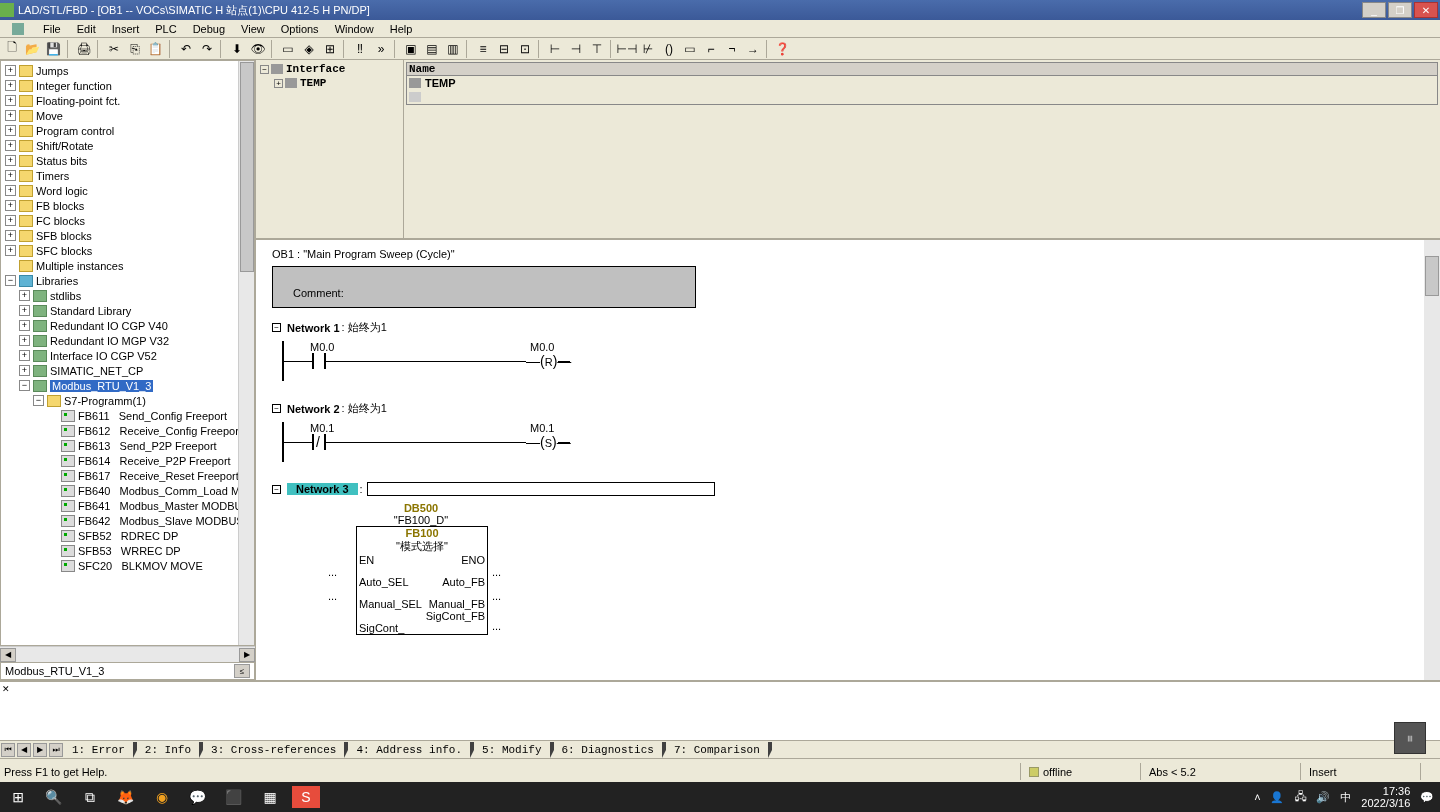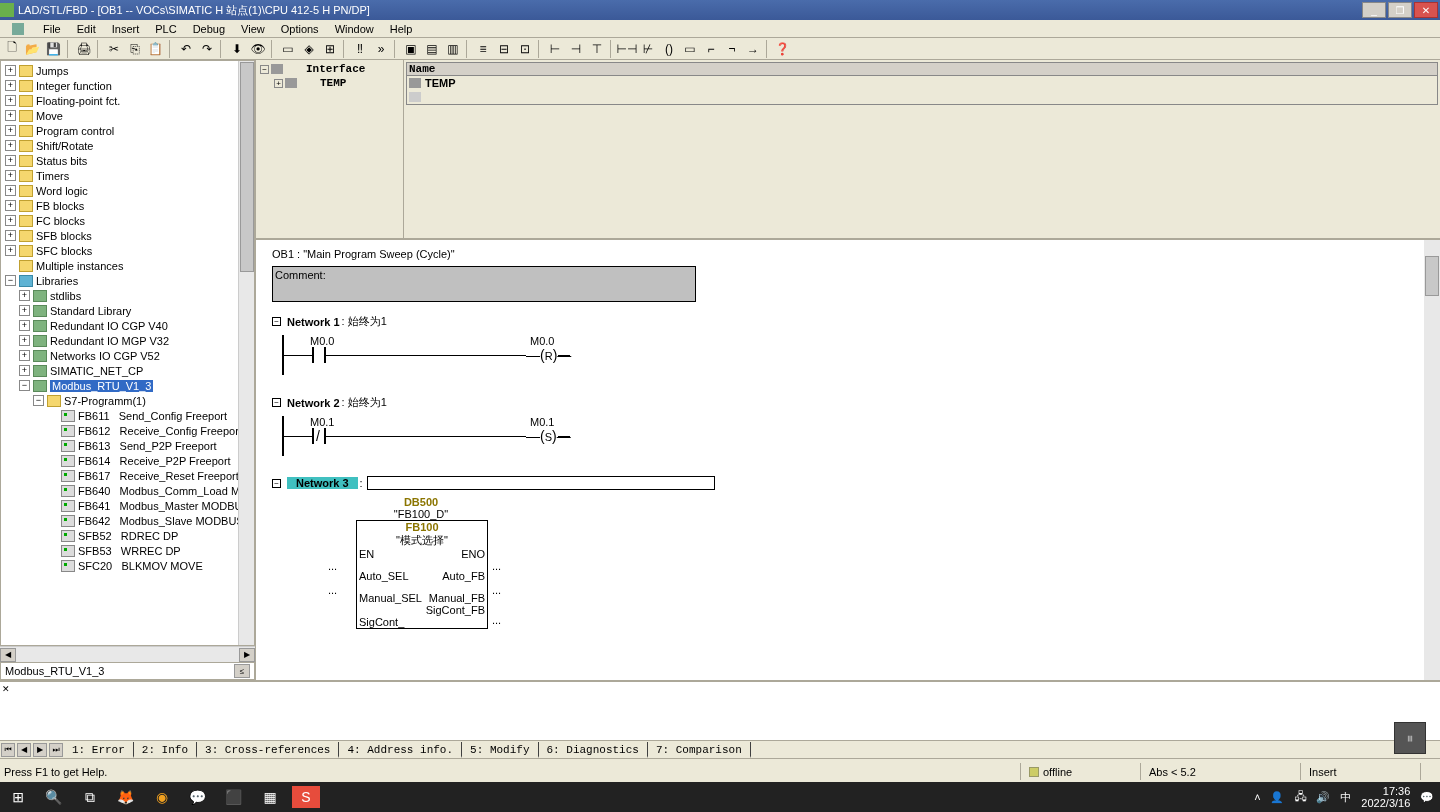--- a/index.html
+++ b/index.html
@@ -55,33 +55,33 @@
 .lefttab { border: 1px solid #aca899; padding: 1px 6px; background: #ece9d8; display: flex; align-items: center; font-size: 10px; }
 .lefttab .icon { width: 10px; height: 10px; margin-right: 3px; display: inline-block; border: 1px solid #888; }
 
 
 .rightarea { flex: 1; display: flex; flex-direction: column; }
 .topsplit { height: 180px; display: flex; border-bottom: 2px solid #aca899; }
 .interface-pane { width: 148px; background: #ece9d8; border-right: 1px solid #aca899; padding: 2px; }
 .interface-pane .row { display: flex; align-items: center; height: 14px; }
 .interface-pane .plusicon { width: 9px; height: 9px; border: 1px solid #888; display: flex; align-items: center; justify-content: center; font-size: 8px; margin-right: 2px; }
 .interface-pane .xicon { width: 12px; height: 10px; background: #999; margin-right: 3px; }
-.interface-pane .label { font-family: "Courier New", monospace; font-weight: bold; margin-left: 20px; }
+.interface-pane .label { font-family: "Courier New", monospace; font-weight: bold; }
 .contents-pane { flex: 1; background: #ece9d8; padding: 2px; }
 .contents-header { font-family: "Courier New", monospace; padding: 2px 0; }
 .namebox { border: 1px solid #888; background: #ece9d8; }
 .namehdr { background: #d4d0c8; font-weight: bold; font-family: "Courier New", monospace; padding: 0 2px; border-bottom: 1px solid #888; }
 .namerow { display: flex; align-items: center; height: 14px; padding-left: 2px; font-family: "Courier New", monospace; font-weight: bold; }
 .namerow .xicon { width: 12px; height: 10px; background: #999; margin-right: 4px; }
 .namerow.empty .xicon { background: #ccc; }
 
 
 .editor { flex: 1; background: #fff; overflow: hidden; padding: 8px 16px; font-family: "Courier New", monospace; position: relative; }
 .editor .ob1 { margin-bottom: 6px; }
-.editor .commentbox { width: 424px; height: 36px; background: #c0c0c0; border: 1px solid #000; padding: 2px; margin-bottom: 12px; }
+.editor .commentbox { width: 424px; height: 36px; background: #c0c0c0; border: 1px solid #000; padding: 20px; margin-bottom: 12px; }
 .netw { margin-bottom: 20px; }
 .netw-hdr { display: flex; align-items: center; margin-bottom: 6px; }
 .netw-hdr .collapse { width: 9px; height: 9px; border: 1px solid #000; display: flex; align-items: center; justify-content: center; font-size: 8px; margin-right: 6px; }
 .netw-hdr .nlabel { font-weight: bold; }
 .netw-hdr .nlabel.highlighted { background: #40c0c0; padding: 0 9px; }
 .netw-hdr .ntitle { margin-left: 2px; }
 .netw-hdr input { margin-left: 4px; border: 1px solid #000; height: 14px; width: 348px; font-family: inherit; font-size: 11px; }
 .ladder { position: relative; height: 40px; margin-left: 10px; }
 .ladder .rail { position: absolute; left: 0; top: 0; bottom: 0; width: 2px; background: #000; }
 .ladder .wire { position: absolute; top: 20px; height: 1px; background: #000; }
@@ -100,21 +100,21 @@
 .fbbox .fbrow { display: flex; justify-content: space-between; padding: 0 2px; }
 .fbcall .dots { position: absolute; }
 .editor-scroll { position: absolute; right: 0; top: 0; bottom: 0; width: 16px; background: #e8e8e8; }
 .editor-scroll .thumb { width: 14px; height: 40px; background: #c8c8c8; border: 1px solid #999; margin: 1px; margin-top: 16px; }
 
 
 .output-area { height: 78px; background: #fff; border-top: 2px solid #aca899; position: relative; }
 .output-close { position: absolute; left: 2px; top: 2px; width: 10px; height: 10px; font-size: 9px; }
 .output-tabs { position: absolute; bottom: 0; left: 0; right: 0; height: 18px; display: flex; align-items: center; background: #ece9d8; border-top: 1px solid #aca899; }
 .output-tabs .navbtn { width: 14px; height: 14px; border: 1px solid #999; background: #d4d0c8; display: flex; align-items: center; justify-content: center; font-size: 8px; margin: 0 1px; }
-.output-tab { padding: 0 8px; border-right: 1px solid #404040; font-family: "Courier New", monospace; height: 16px; display: flex; align-items: center; position: relative; }
+.output-tab { padding: 0 8px; border-right: 4px solid #404040; font-family: "Courier New", monospace; height: 16px; display: flex; align-items: center; position: relative; }
 .output-tab::before { content: ''; position: absolute; right: -8px; top: 0; width: 0; height: 0; border-left: 8px solid transparent; border-bottom: 16px solid #ece9d8; }
 
 
 .statusbar { height: 18px; background: #ece9d8; border-top: 1px solid #aca899; display: flex; align-items: center; font-size: 10px; }
 .statuscell { border-left: 1px solid #aca899; padding: 0 8px; height: 100%; display: flex; align-items: center; margin-top: 8px; }
 .statuscell.first { flex: 1; border-left: none; padding-left: 4px; }
 .statuscell.conn .dot { width: 10px; height: 10px; background: #cc6; border: 1px solid #996; margin-right: 4px; }
 .statuscell.w120 { width: 120px; }
 .statuscell.w160 { width: 160px; }
 .corner-icon { width: 32px; height: 32px; background: #555; position: absolute; right: 14px; bottom: 58px; display: flex; align-items: center; justify-content: center; color: #aaa; font-size: 14px; border: 1px solid #333; }
@@ -301,21 +301,21 @@
             <span class="tlabel">Redundant IO CGP V40</span>
           </div>
         <div class="tnode d1">
             <span class="tplus">+</span>
             <span class="ticon box"></span>
             <span class="tlabel">Redundant IO MGP V32</span>
           </div>
         <div class="tnode d1">
             <span class="tplus">+</span>
             <span class="ticon box"></span>
-            <span class="tlabel">Networks IO CGP V52</span>
+            <span class="tlabel">Interface IO CGP V52</span>
           </div>
         <div class="tnode d1">
             <span class="tplus">+</span>
             <span class="ticon box"></span>
             <span class="tlabel">SIMATIC_NET_CP</span>
           </div>
 
         <div class="tnode d1 selected">
             <span class="tplus">−</span>
             <span class="ticon box"></span>

